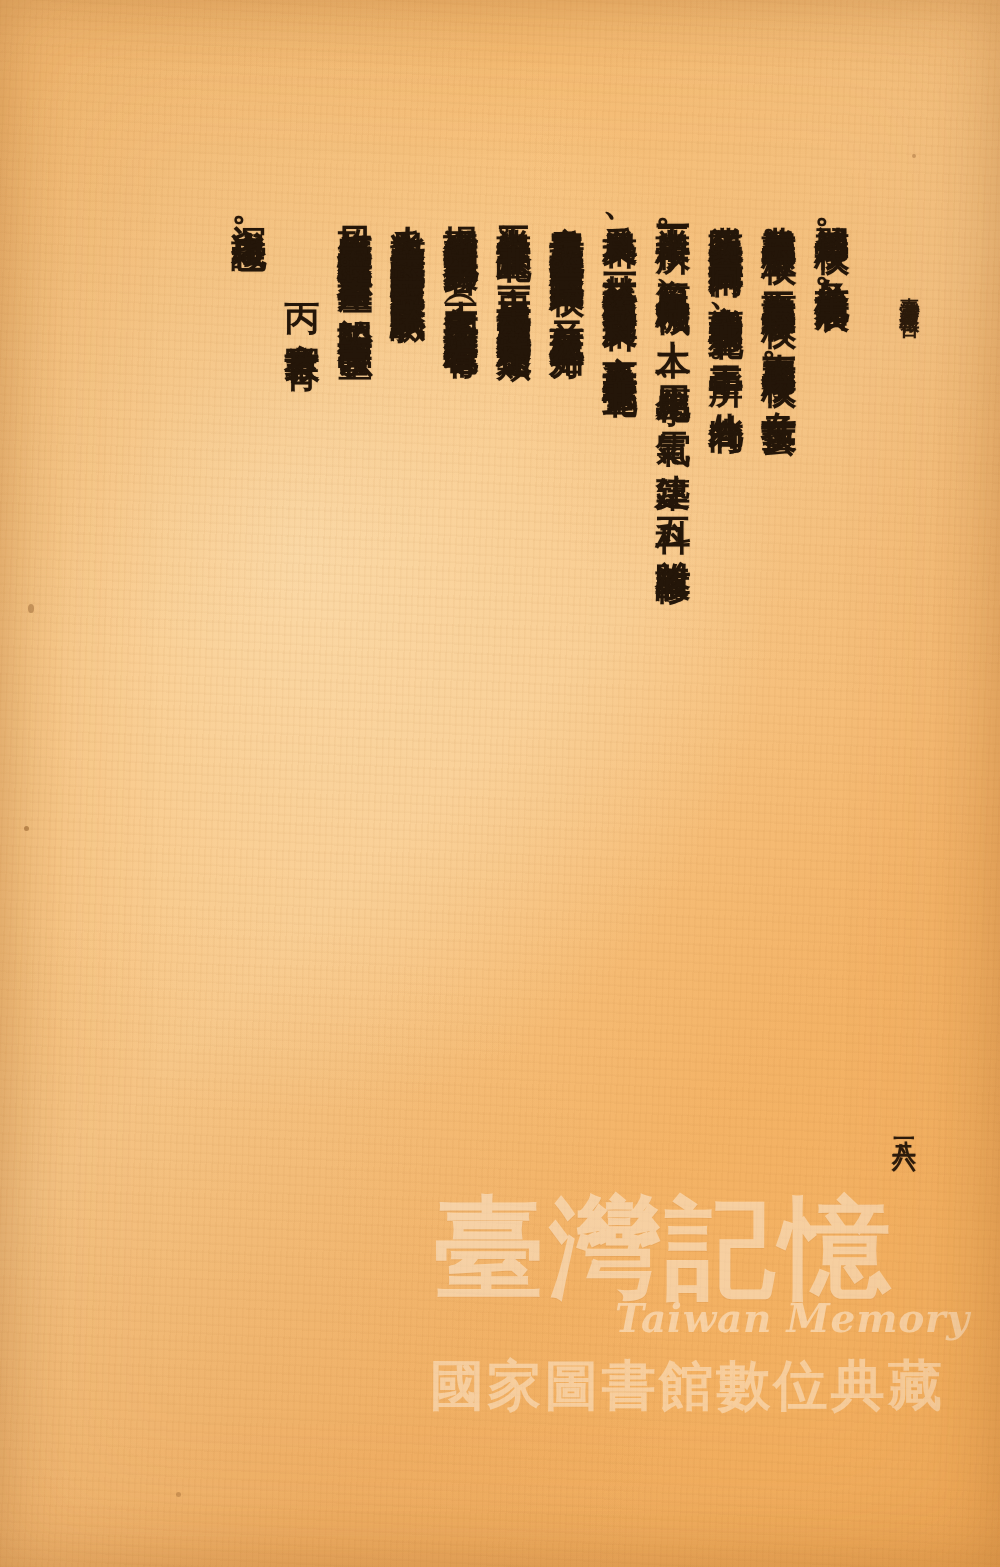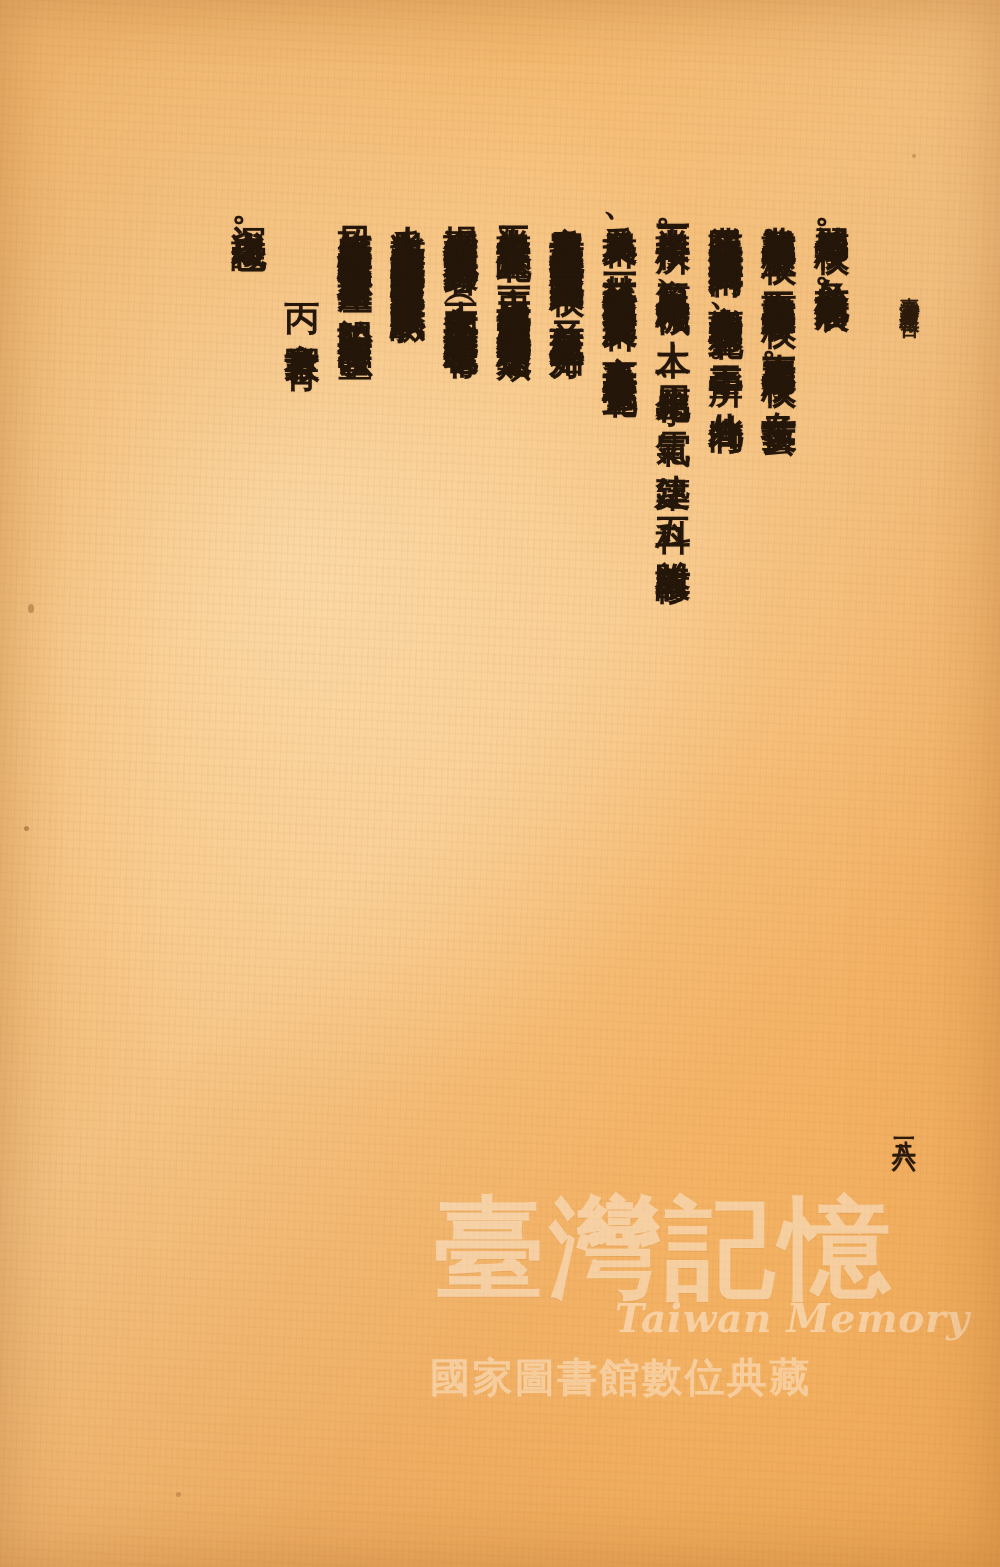--- a/index.html
+++ b/index.html
@@ -151,21 +151,21 @@
     color: rgba(255,255,255,0.80);
     letter-spacing: 0.02em;
     white-space: nowrap;
     font-weight: bold;
   }
   #wm-bottom {
     position: absolute;
     left: 0px;
     top: 175px;
     font-family: "DejaVu Serif", serif;
-    font-size: 40px;
+    font-size: 54px;
     font-weight: 700;
     color: rgba(255,255,255,0.72);
     letter-spacing: 0.06em;
     white-space: nowrap;
   }
 </style>
 </head>
 <body>
 
 <div id="page">

